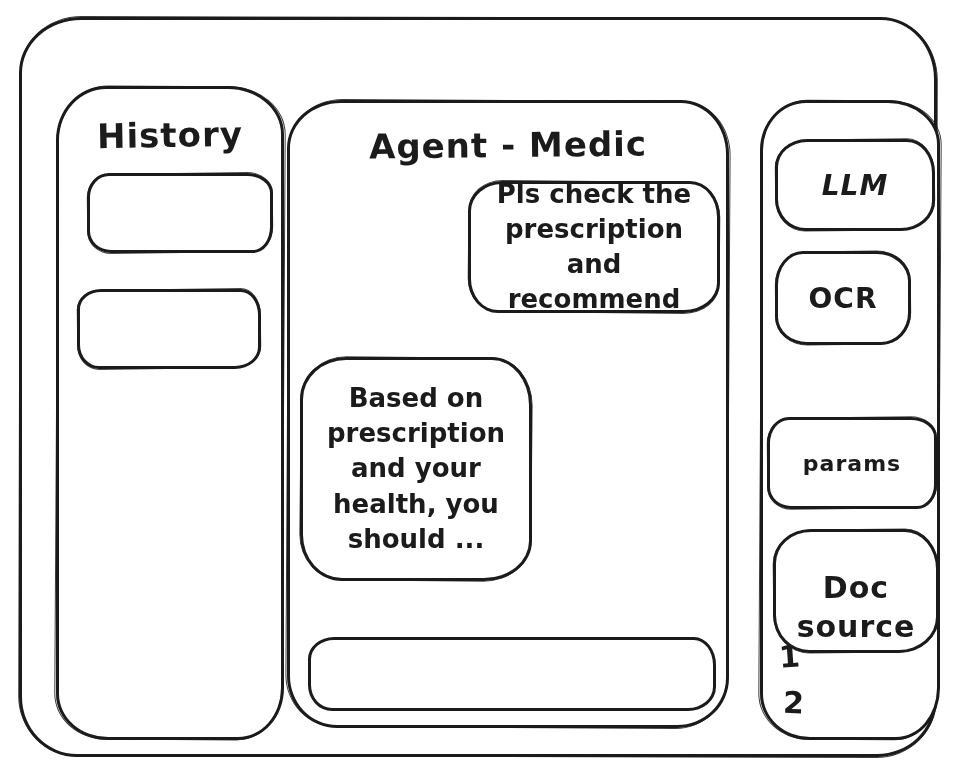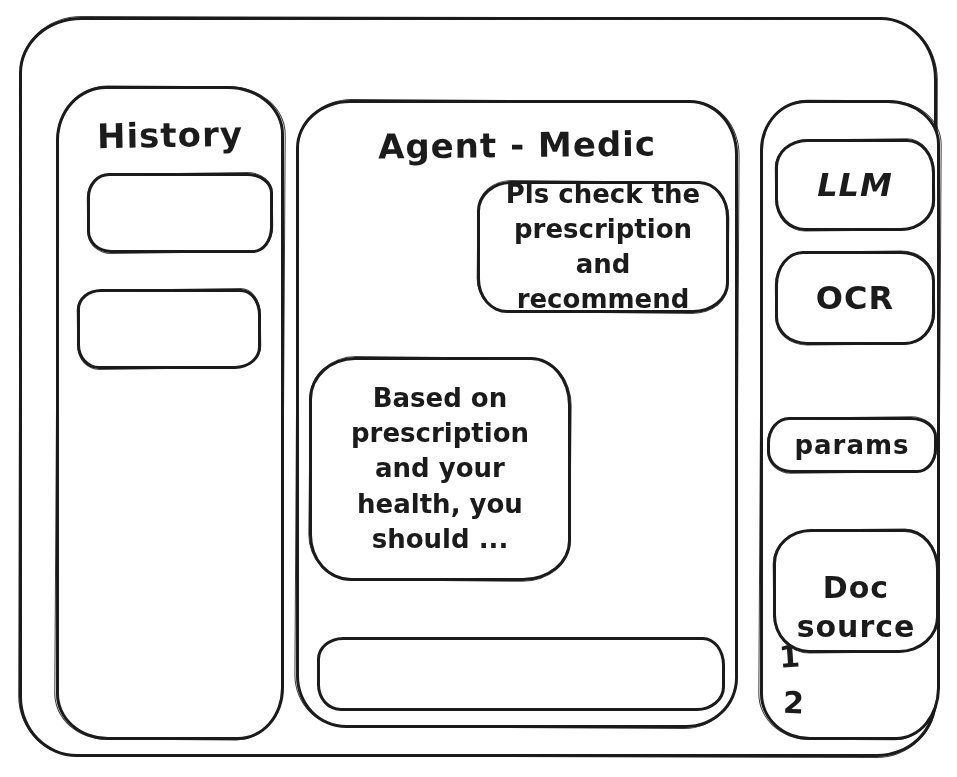--- a/index.html
+++ b/index.html
@@ -58,21 +58,21 @@
   }
   .hist-item::before{
     content:"";position:absolute;inset:-3px;
     border:1.5px solid var(--ink);border-radius:inherit;
     transform:rotate(-.8deg);opacity:.8;pointer-events:none;
   }
   .hist-1{left:28px;top:84px;width:186px;height:80px;border-radius:22px 26px 20px 24px/24px 20px 26px 22px;}
   .hist-2{left:18px;top:200px;width:184px;height:80px;border-radius:24px 20px 26px 22px/20px 26px 22px 24px;}
   
   .chat-panel{
-    left:274px;top:80px;width:442px;height:628px;
+    left:265px;top:80px;width:442px;height:628px;
     border-radius:54px 48px 52px 50px / 48px 54px 50px 52px;
   }
   .chat-title{top:22px;transform:rotate(-.6deg);}
   .bubble{
     position:absolute;
     border:3px solid var(--ink);
     background:var(--paper);
     display:flex;align-items:center;justify-content:center;
     text-align:center;
     font-size:26px;font-weight:600;
@@ -82,21 +82,21 @@
   .bubble::before{
     content:"";position:absolute;inset:-3px;
     border:1.5px solid var(--ink);border-radius:inherit;
     transform:rotate(.6deg);opacity:.8;pointer-events:none;
   }
   .bubble-user{
     left:178px;top:78px;width:252px;height:132px;
     border-radius:34px 30px 36px 30px / 30px 36px 30px 34px;
   }
   .bubble-assistant{
-    left:10px;top:254px;width:262px;height:224px;
+    left:10px;top:254px;width:232px;height:224px;
     border-radius:46px 40px 48px 42px / 42px 48px 40px 46px;
   }
   .chat-input{
     position:absolute;
     left:18px;top:534px;width:408px;height:74px;
     border:3px solid var(--ink);
     background:var(--paper);
     border-radius:26px 22px 28px 24px / 22px 28px 24px 26px;
     font-size:24px;font-family:"DejaVu Sans", sans-serif;
     padding:0 20px;color:var(--ink);outline:none;
@@ -105,32 +105,32 @@
   .tools-panel{
     left:738px;top:80px;width:180px;height:640px;
     border-radius:46px 52px 44px 50px / 50px 44px 52px 46px;
   }
   .tool-btn{
     position:absolute;
     border:3px solid var(--ink);
     background:var(--paper);
     display:flex;align-items:center;justify-content:center;
     text-align:center;
-    font-size:32px;font-weight:600;
+    font-size:28px;font-weight:600;
     letter-spacing:1px;
     cursor:pointer;
   }
   .tool-btn::before{
     content:"";position:absolute;inset:-3px;
     border:1.5px solid var(--ink);border-radius:inherit;
     transform:rotate(-.7deg);opacity:.8;pointer-events:none;
   }
   .btn-llm{left:12px;top:36px;width:160px;height:92px;border-radius:32px 28px 34px 30px/28px 34px 30px 32px;font-style:oblique 8deg;}
-  .btn-ocr{left:12px;top:148px;width:160px;height:94px;border-radius:28px 34px 30px 32px/34px 30px 32px 28px;text-align:center;}
-  .btn-params{left:4px;top:314px;width:170px;height:56px;border-radius:22px 26px 20px 24px/26px 20px 24px 22px;font-size:26px;}
+  .btn-ocr{left:12px;top:148px;width:136px;height:94px;border-radius:28px 34px 30px 32px/34px 30px 32px 28px;text-align:center;}
+  .btn-params{left:4px;top:314px;width:170px;height:92px;border-radius:22px 26px 20px 24px/26px 20px 24px 22px;font-size:22px;}
   .btn-docsource{
     left:10px;top:426px;width:166px;height:124px;
     border-radius:38px 34px 40px 36px/34px 40px 36px 38px;
     font-size:30px;line-height:1.3;
     padding:4px 18px;
     align-items:flex-end;
   }
   .doc-num{
     position:absolute;
     font-size:30px;font-weight:600;

